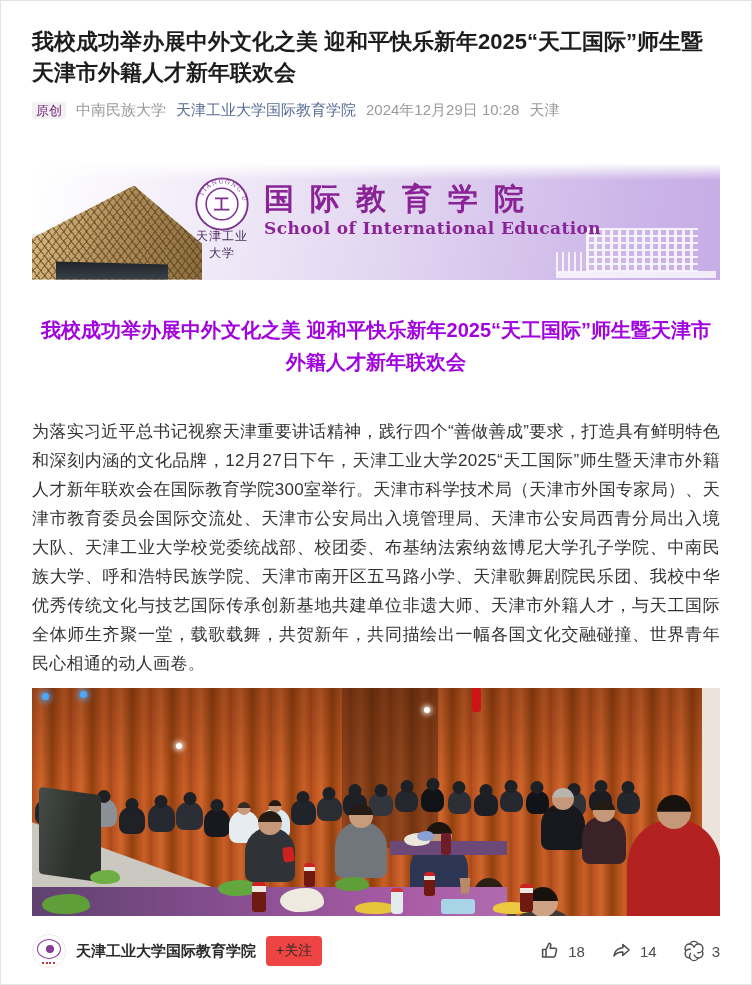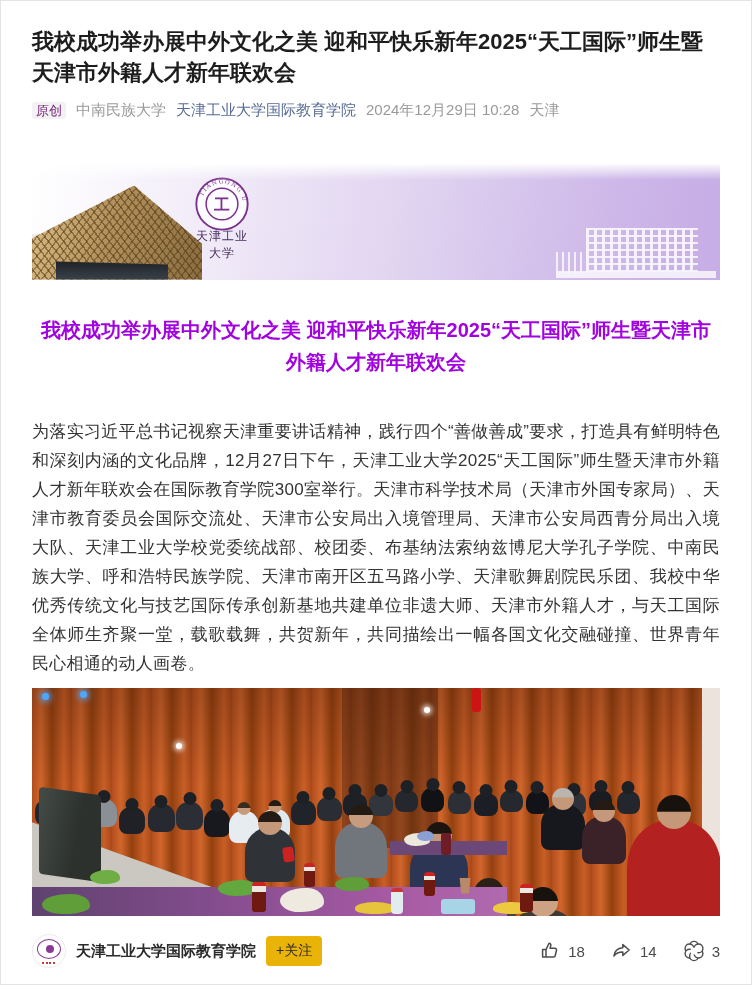--- a/index.html
+++ b/index.html
@@ -81,21 +81,21 @@
 
   
   .footer { margin-top:18px; display:flex; align-items:center; justify-content:space-between; }
   .footer-left { display:flex; align-items:center; gap:10px; }
   .avatar { position:relative; width:34px; height:34px; border-radius:50%; background:#fff; border:1px solid #ececec; cursor:pointer; }
   .avatar::before { content:""; position:absolute; inset:4px 4px 8px 4px; border:1.5px solid #8a3a96; border-radius:50%; }
   .avatar::after { content:""; position:absolute; left:13px; top:10px; width:8px; height:8px; background:#8a3a96; border-radius:50%; }
   .avatar .red-line { position:absolute; left:9px; right:9px; bottom:3px; height:2px;
       background:repeating-linear-gradient(90deg,#c23a3a 0 2px,transparent 2px 3.5px); }
   .account-name { font-size:15px; font-weight:700; color:#2b2b2b; cursor:pointer; }
-  .follow-btn { border:none; background:#eab308; color:#2b2b2b; font-size:14px; border-radius:4px; padding:6px 10px; cursor:pointer; font-family:inherit; }
+  .follow-btn { border:none; background:#ef4444; color:#2b2b2b; font-size:14px; border-radius:4px; padding:6px 10px; cursor:pointer; font-family:inherit; }
   .footer-right { display:flex; align-items:center; gap:26px; }
   .stat { display:flex; align-items:center; gap:7px; cursor:pointer; color:#4c4c4c; font-size:15px; }
   .stat svg { display:block; }
 </style>
 </head>
 <body>
 
 <div class="page">
   <div class="content">
 
@@ -121,20 +121,24 @@
           <circle cx="30" cy="30" r="17" fill="none" stroke="#7b2f8e" stroke-width="1.6"></circle>
           <defs>
               <path id="sealarc" d="M 30 30 m -22 0 a 22 22 0 1 1 44 0"></path>
             </defs>
           <text font-size="6.2" fill="#7b2f8e" font-family="DejaVu Serif, serif" letter-spacing="1.5">
             <textPath href="#sealarc" startOffset="12%">TIANGONG UNIVERSITY</textPath>
           </text>
           <text x="30" y="36" text-anchor="middle" font-size="17" font-weight="bold" fill="#7b2f8e" font-family="DejaVu Serif, serif">工</text>
         </svg>
         <span class="seal-caption">天津工业大学</span>
+      </div>
+      <div class="banner-titles">
+        <div class="banner-cn">国际教育学院</div>
+        <div class="banner-en">School of International Education</div>
       </div>
       <div class="sketch">
         <i class="annex" style="position:absolute;"></i>
           <i class="main" style="position:absolute;"></i>
           <i class="baseline" style="position:absolute;"></i>
       </div>
     </div>
 
     <h2 class="subtitle" style="color:#a202e0;">我校成功举办展中外文化之美 迎和平快乐新年2025“天工国际”师生暨天津市外籍人才新年联欢会</h2>
 

